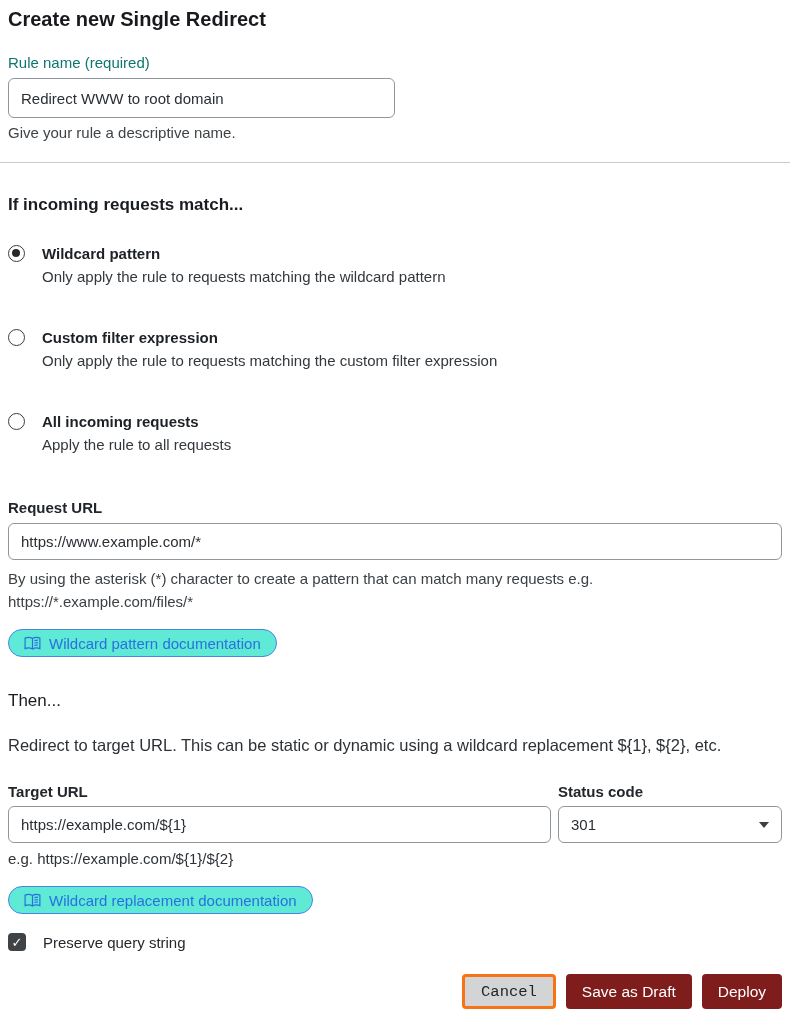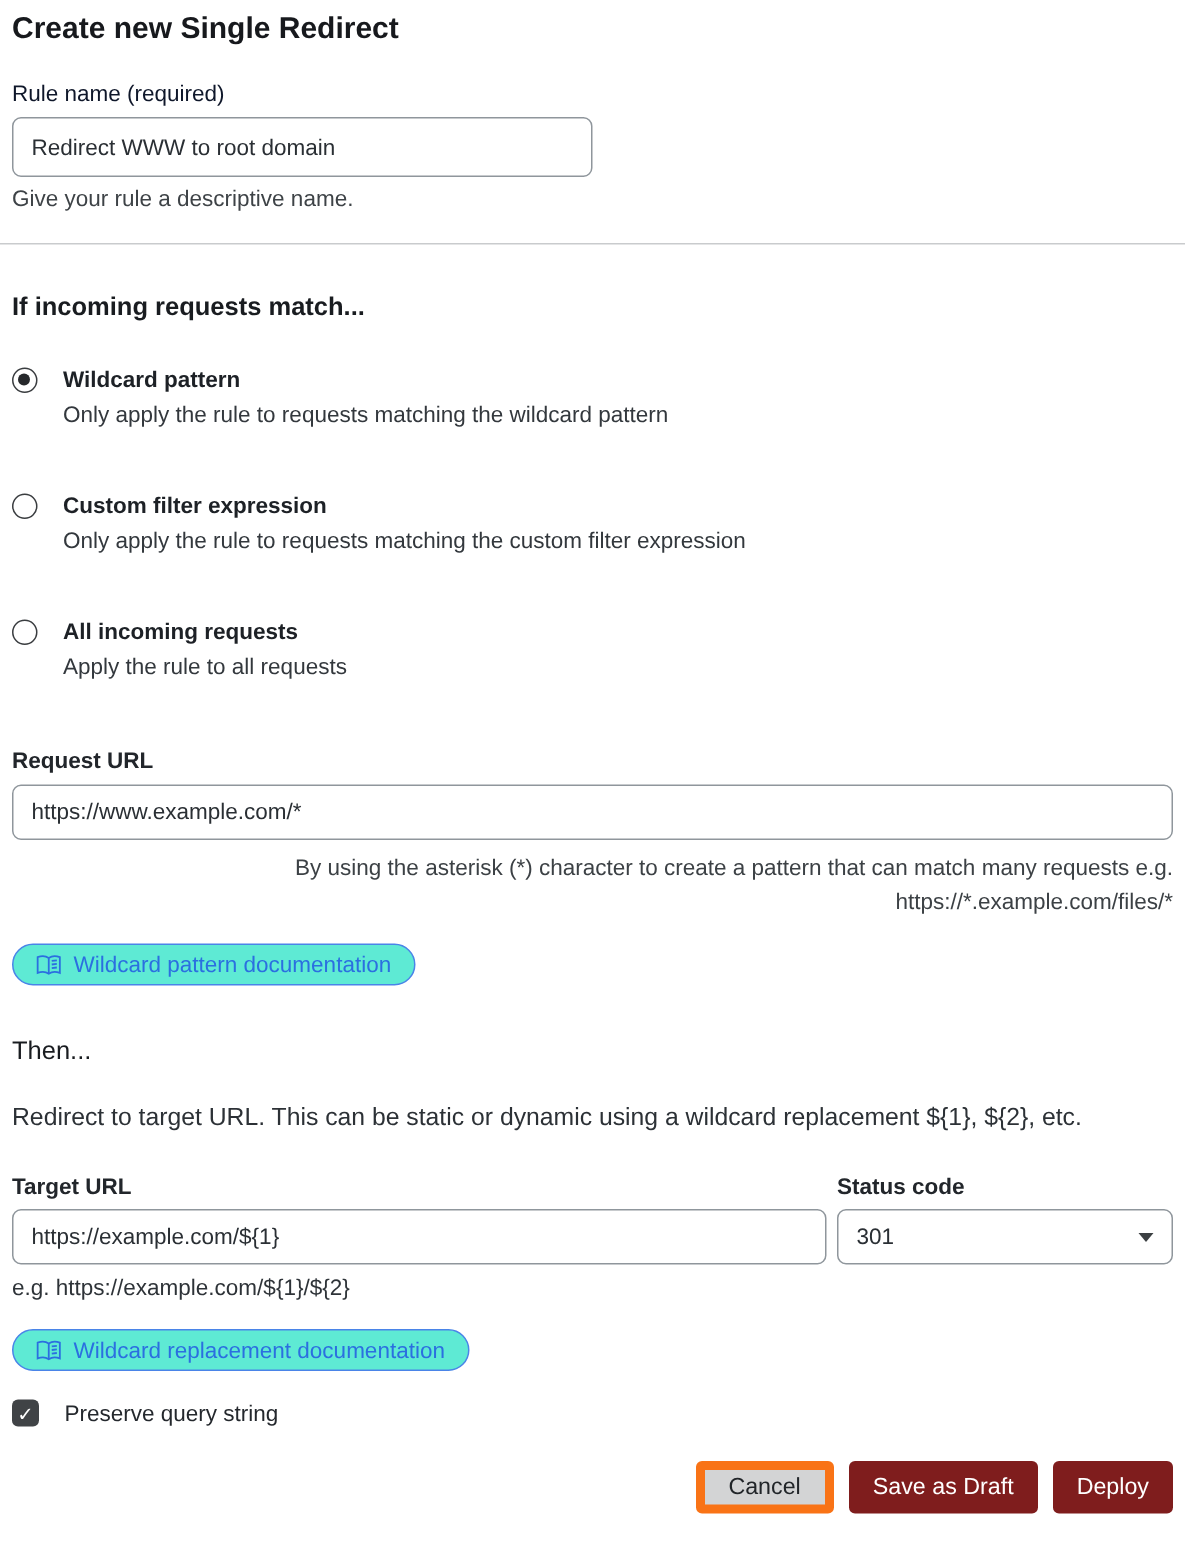--- a/index.html
+++ b/index.html
@@ -8,21 +8,21 @@
     width: 790px; height: 1031px;
     font-family: "Liberation Sans", "DejaVu Sans", sans-serif;
     color: #1d2126;
     padding: 0 8px;
     overflow: hidden;
   }
   .page-title {
     margin-top: 6px;
     font-size: 20px; line-height: 26px; font-weight: bold; color: #17191d;
   }
-  .field-label { margin-top: 21px; font-size: 15px; line-height: 20px; color: #0f172a; }
+  .field-label { margin-top: 21px; font-size: 15px; line-height: 20px; color: #0f766e; }
   .text-input {
     display: block;
     margin-top: 5px;
     height: 40px;
     border: 1px solid #8f969c; border-radius: 6px;
     padding: 0 12px;
     font-family: "Liberation Sans", "DejaVu Sans", sans-serif;
     font-size: 15px; color: #2a2f34;
     background: #fff;
     outline: none;
@@ -44,21 +44,21 @@
   .radio.on::after {
     content: ""; position: absolute; left: 3px; top: 3px;
     width: 8px; height: 8px; border-radius: 50%; background: #26282b;
   }
   .radio-texts { margin-left: 17px; }
   .radio-label { font-size: 15px; line-height: 22px; font-weight: bold; color: #1d2126; cursor: pointer; }
   .radio-desc { font-size: 15px; line-height: 23px; color: #33383d; }
 
   .url-label { margin-top: 40px; font-size: 15px; line-height: 21px; font-weight: bold; color: #22262b; }
   .wide-input { width: 100%; margin-top: 5px; height: 37px; }
-  .pattern-help { margin-top: 7px; font-size: 15px; line-height: 23px; color: #3c4145; text-align: right; }
+  .pattern-help { margin-top: 7px; font-size: 15px; line-height: 23px; color: #3c4145; }
   .pattern-help span { display: block; }
 
   .doc-btn {
     margin-top: 16px;
     display: inline-flex; align-items: center; gap: 8px;
     height: 28px; padding: 0 15px;
     background: #5eead4;
     border: 1px solid #4a84e8; border-radius: 14px;
     color: #2b6fe0; font-size: 15px;
     font-family: "Liberation Sans", "DejaVu Sans", sans-serif;
@@ -99,21 +99,21 @@
   .checkbox .check { display: none; color: #fff; font-size: 13px; font-weight: bold; line-height: 1; }
   .checkbox.on .check { display: block; }
   .checkbox-label { margin-left: 17px; font-size: 15px; color: #24282d; cursor: pointer; }
 
   .footer { margin-top: 23px; display: flex; justify-content: flex-end; gap: 10px; }
   .btn {
     height: 35px; border: none; border-radius: 4px;
     font-family: "Liberation Sans", "DejaVu Sans", sans-serif;
     font-size: 15.5px; cursor: pointer; padding: 0 16px;
   }
-  .btn-cancel { background: #d3d4d5; color: #212529; border: 6px solid #f97316; }
+  .btn-cancel { background: #d3d4d5; color: #212529; border: 3px solid #f97316; font-family: Liberation Mono, monospace; }
   .btn-primary { background: #7f1d1d; color: #ffffff; }
 </style>
 </head>
 <body>
 
 
 
 <h1 class="page-title">Create new Single Redirect</h1>
 
 <div class="field-label">Rule name (required)</div>

